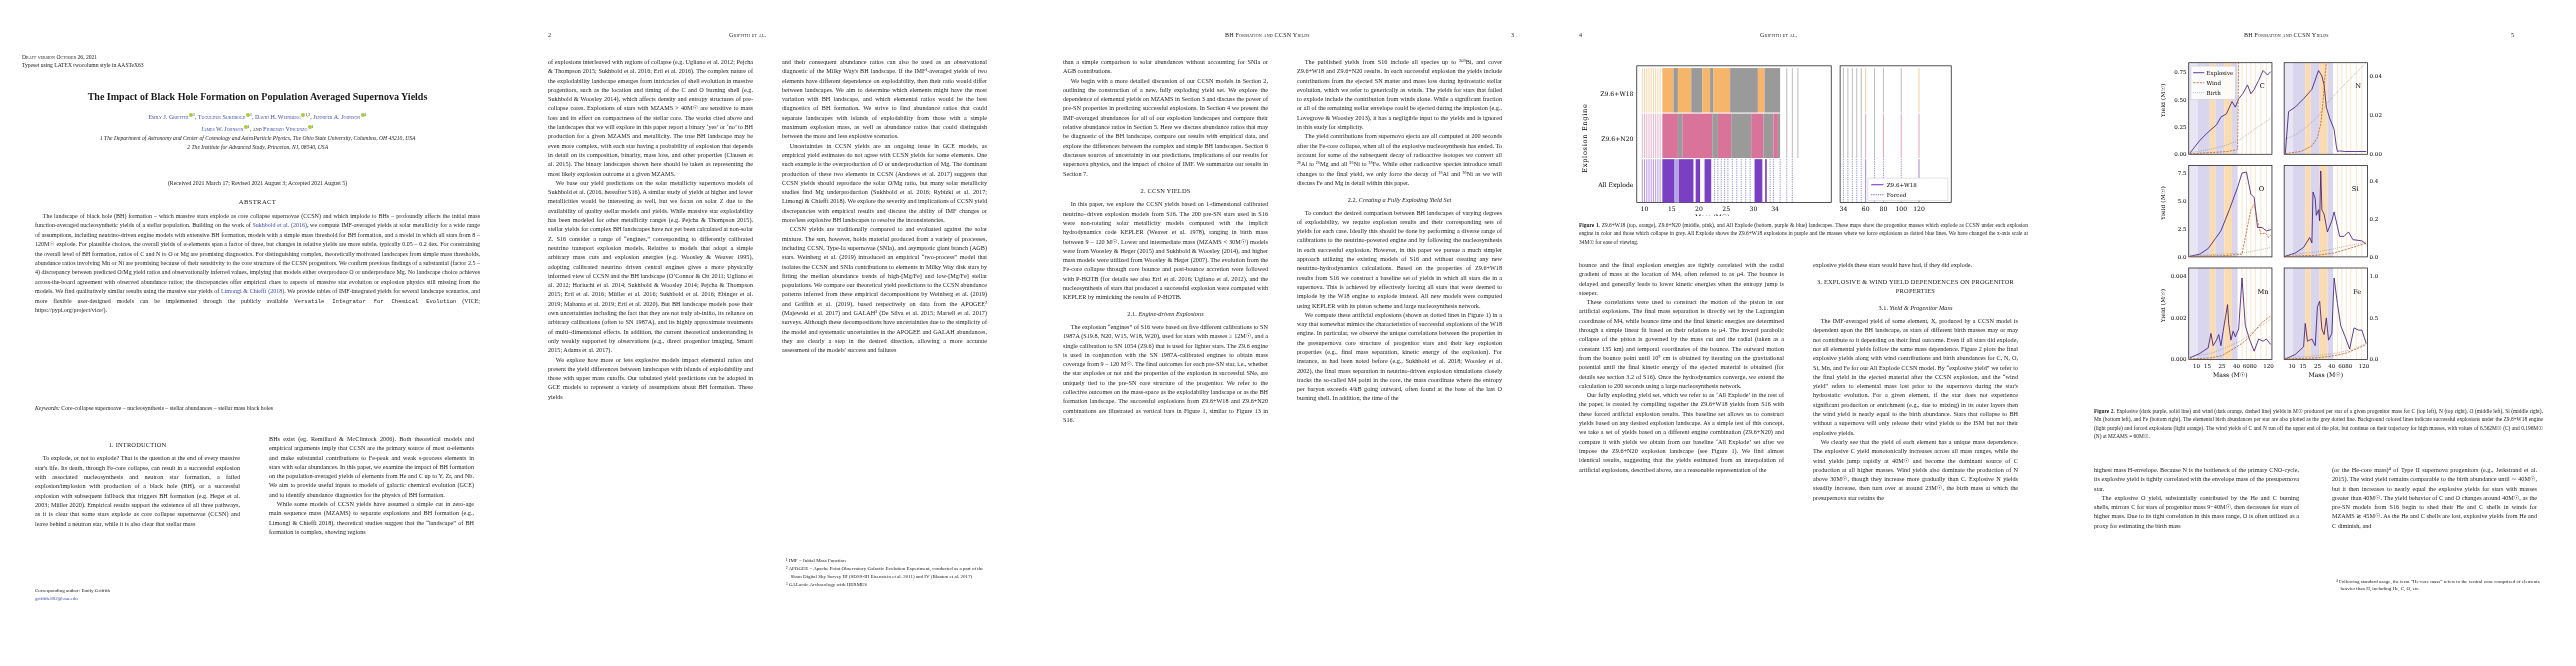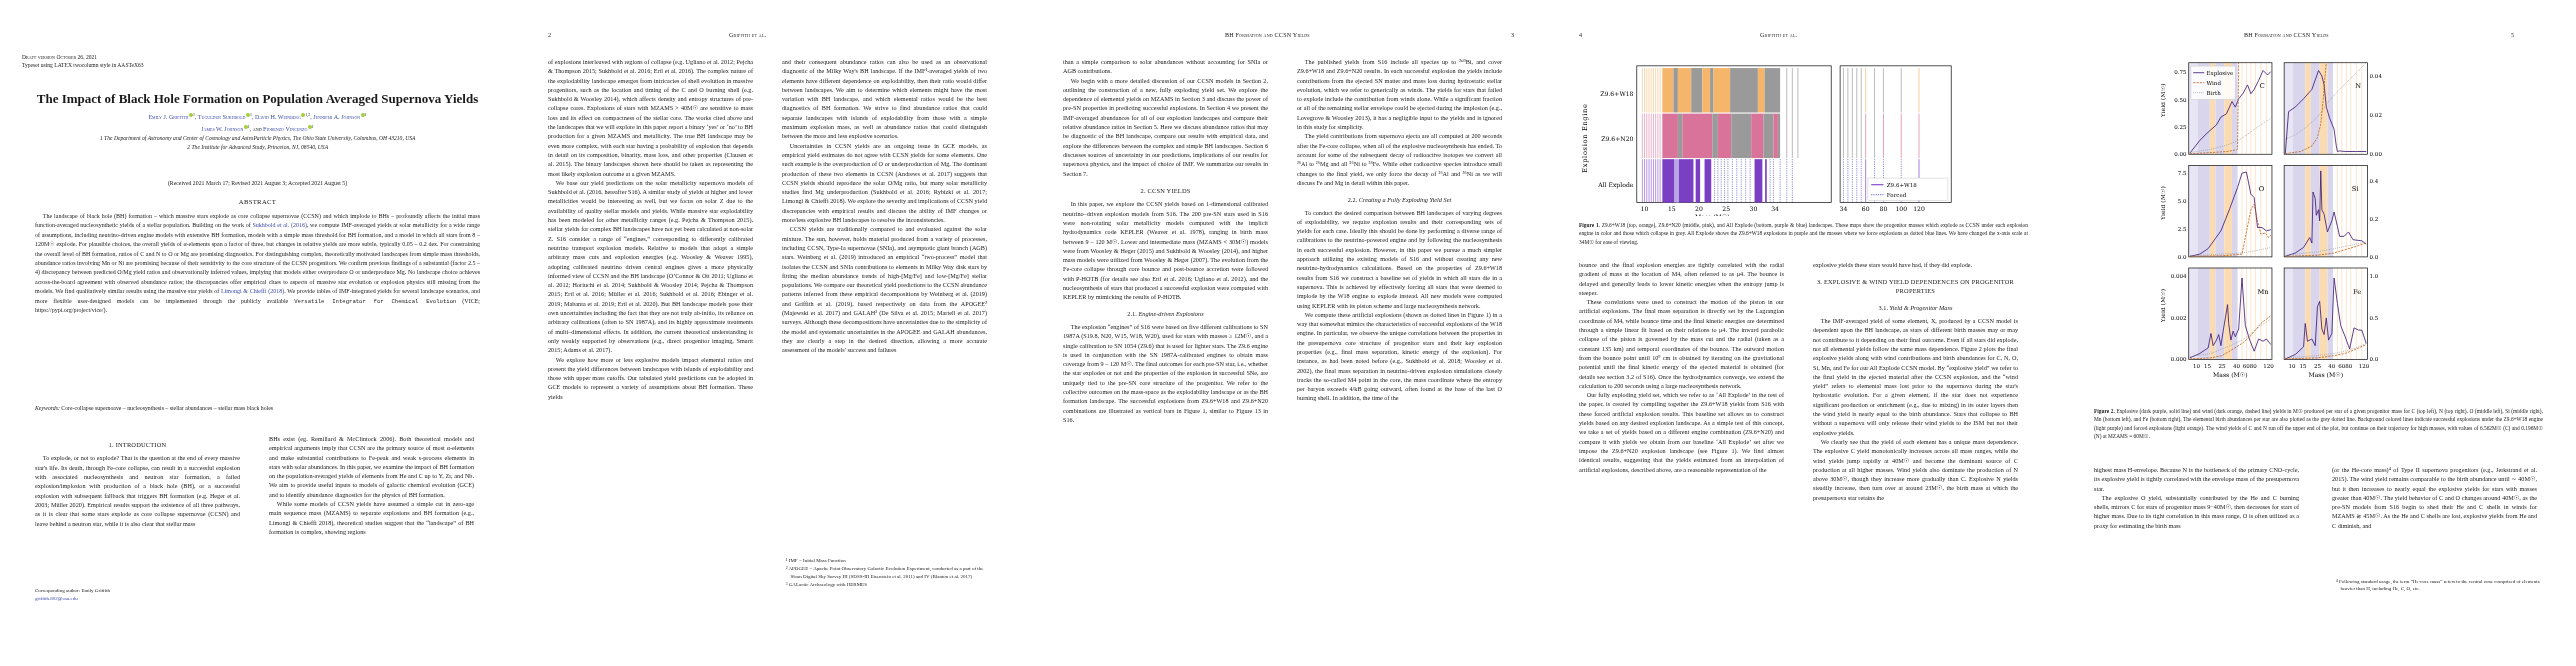--- a/index.html
+++ b/index.html
@@ -18,21 +18,21 @@
   .subsec i { font-style: italic; }
   .cite { color: #3c4ba6; }
   .footnotes { position: absolute; font-size: 5px; line-height: 7.2px; width: 206px; }
   .footnotes div { padding-left: 4.4px; text-indent: -4.4px; margin-bottom: 1.1px; }
   .corr { position: absolute; font-size: 5px; line-height: 7.8px; }
   .corr .mail { color: #3c4ba6; }
 
   
   .draft { position: absolute; left: 22px; top: 54px; font-size: 5.6px; line-height: 7.8px; }
   .draft .dv { font-variant: small-caps; }
-  .title { position: absolute; left: 0; width: 515px; top: 91px; text-align: center; font-size: 13px; font-weight: bold; }
+  .title { position: absolute; left: 0; width: 515px; top: 91px; text-align: center; font-size: 10px; font-weight: bold; }
   .authors { position: absolute; left: 22px; width: 471px; top: 110px; text-align: center; font-size: 6.1px; line-height: 10px; font-variant: small-caps; color: #3c4ba6; }
   .authors .orcid { display: inline-block; width: 3.9px; height: 3.9px; border-radius: 50%; background: #a6ce39; vertical-align: 2.2px; margin-left: 0.6px; }
   .authors sup { color: #1a1a1a; font-size: 3.9px; font-variant: normal; }
   .authors .and { color: #1a1a1a; }
   .affil { position: absolute; left: 16.7px; width: 482px; top: 134px; text-align: center; font-size: 5.6px; line-height: 9px; font-style: italic; }
   .received { position: absolute; left: 0; width: 515px; top: 180px; text-align: center; font-size: 5.8px; }
   .abstract-h { position: absolute; left: 0; width: 515px; top: 198px; text-align: center; font-size: 6.7px; letter-spacing: 0.3px; }
   .abstract { position: absolute; left: 35px; width: 445px; top: 212px; font-size: 6px; line-height: 9.4px; text-align: justify; text-indent: 7.8px; }
   .abstract .mono { font-family: "Liberation Mono", "DejaVu Sans Mono", monospace; font-size: 5.6px; }
   .keywords { position: absolute; left: 35px; top: 405px; font-size: 5.8px; width: 445px; }

